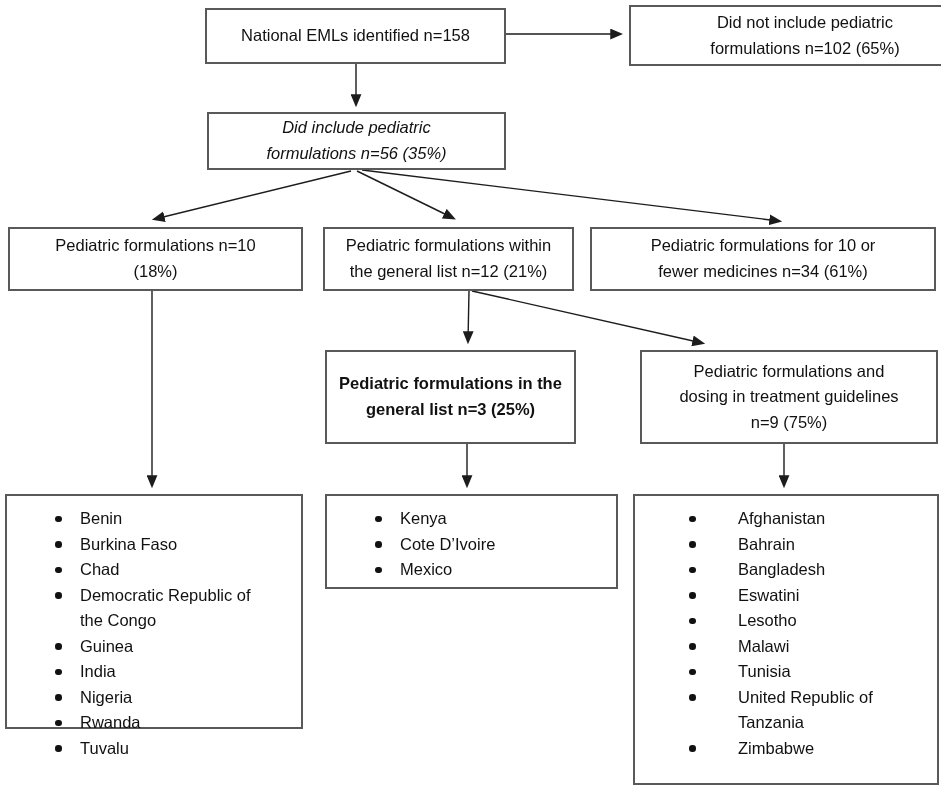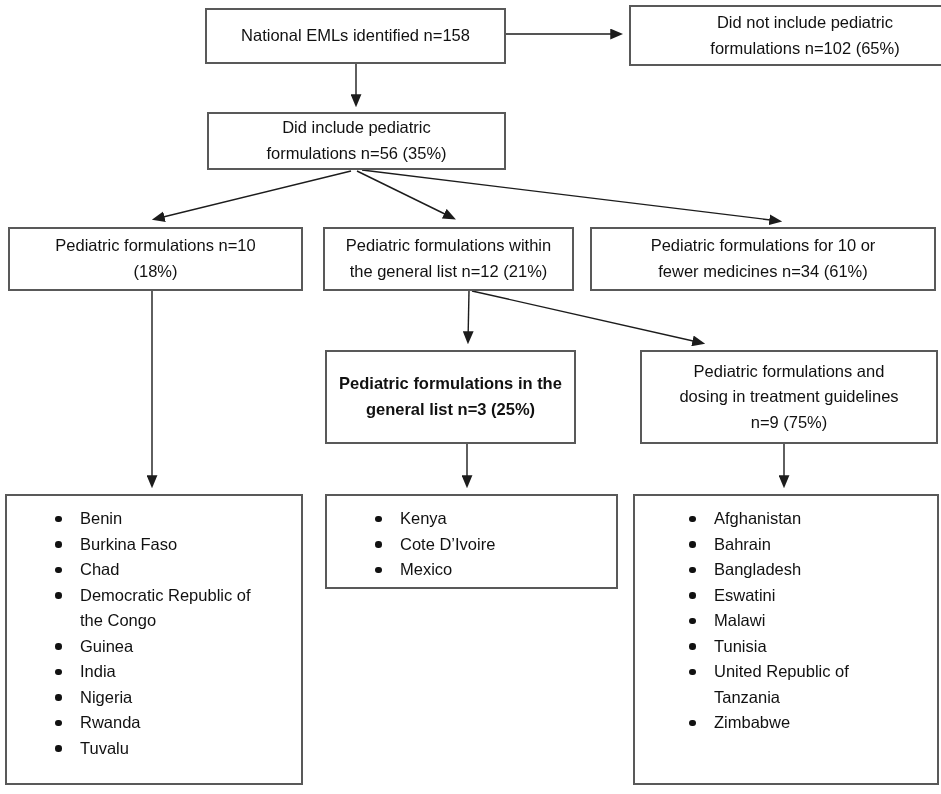--- a/index.html
+++ b/index.html
@@ -44,56 +44,56 @@
     line-height: 1.55;
     color: var(--c-text);
   }
   .node .txt { display: inline-block; }
 
   
   .n-identified        { left: 205px; top:   8px; width: 301px; height: 56px; }
   .n-not-included      { left: 629px; top:   5px; width: 352px; height: 61px; }
   .n-not-included .txt { max-width: 246px; }
   .n-included          { left: 207px; top: 112px; width: 299px; height: 58px; }
-  .n-included .txt     { max-width: 212px; }
+  .n-included .txt     { max-width: 212px; font-style: italic; }
   .n-ped-only          { left:   8px; top: 227px; width: 295px; height: 64px; }
   .n-ped-only .txt     { max-width: 222px; }
   .n-within-general    { left: 323px; top: 227px; width: 251px; height: 64px; }
   .n-within-general .txt { max-width: 226px; }
   .n-ten-or-fewer      { left: 590px; top: 227px; width: 346px; height: 64px; }
   .n-ten-or-fewer .txt { max-width: 262px; }
   .n-in-general        { left: 325px; top: 350px; width: 251px; height: 94px; }
   .n-in-general .txt   { max-width: 227px; font-weight: bold; }
   .n-guidelines        { left: 640px; top: 350px; width: 298px; height: 94px; }
   .n-guidelines .txt   { max-width: 237px; }
 
   
   .listbox {
     position: absolute;
     border: 2px solid var(--c-border);
     background: var(--c-background);
   }
-  .l-ped-only   { left:   5px; top: 494px; width: 298px; height: 291px; }
+  .l-ped-only   { left:   5px; top: 494px; width: 298px; height: 235px; }
   .l-in-general { left: 325px; top: 494px; width: 293px; height: 95px;  }
   .l-guidelines { left: 633px; top: 494px; width: 306px; height: 291px; }
 
   .listbox ul {
     list-style: none;
     margin: 0;
     padding: 10px 8px 0 0;
   }
   .listbox li {
     position: relative;
     padding-left: 73px;
     max-width: 268px;
     font-size: 16.5px;
     line-height: 25.5px;
     color: var(--c-text);
   }
-  .l-guidelines li { padding-left: 79px; max-width: 274px; }
+  .l-guidelines li { padding-left: 103px; max-width: 274px; }
   .listbox li::before {
     content: "";
     position: absolute;
     left: 48px;
     top: 9.5px;
     width: 6.5px;
     height: 6.5px;
     border-radius: 50%;
     background: var(--c-text);
   }
@@ -175,20 +175,21 @@
         <li>Mexico</li>
       </ul>
   </div>
 
   <div class="listbox l-guidelines">
     <ul>
         <li>Afghanistan</li>
         <li>Bahrain</li>
         <li>Bangladesh</li>
         <li>Eswatini</li>
+        <li>Lesotho</li>
         <li>Malawi</li>
         <li>Tunisia</li>
         <li>United Republic of Tanzania</li>
         <li>Zimbabwe</li>
       </ul>
   </div>
 
 </div>
 
 </body></html>

